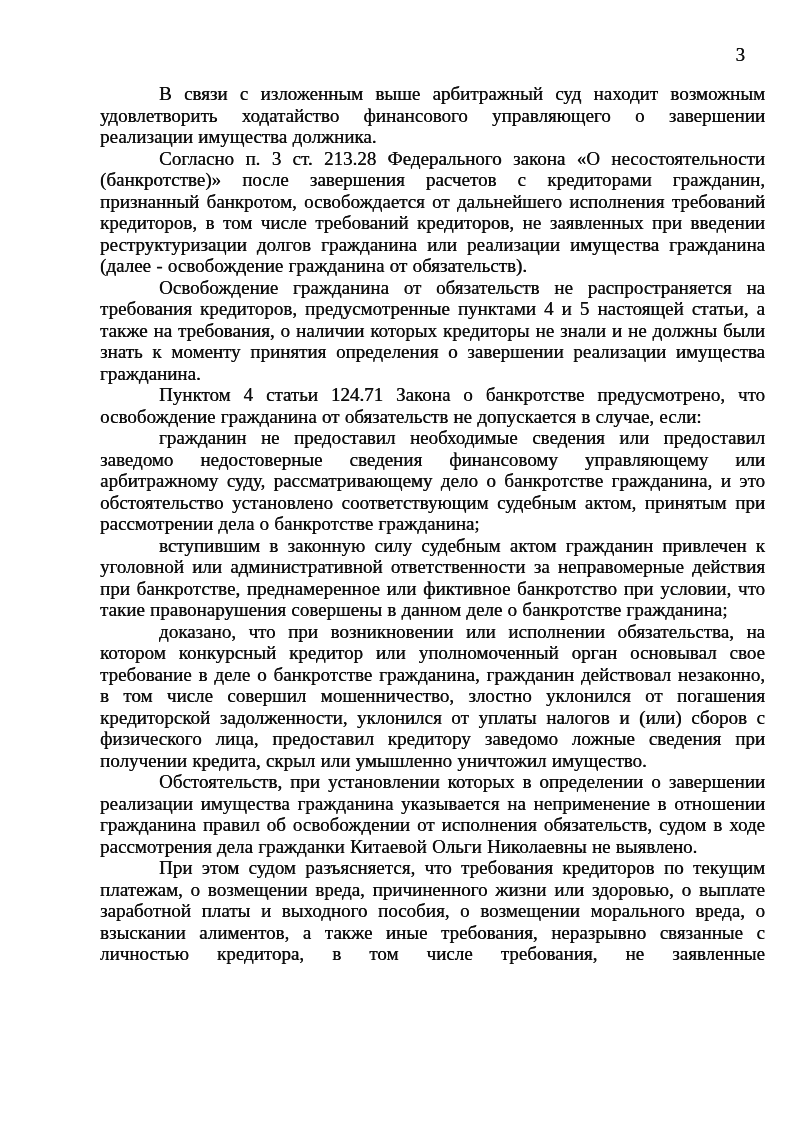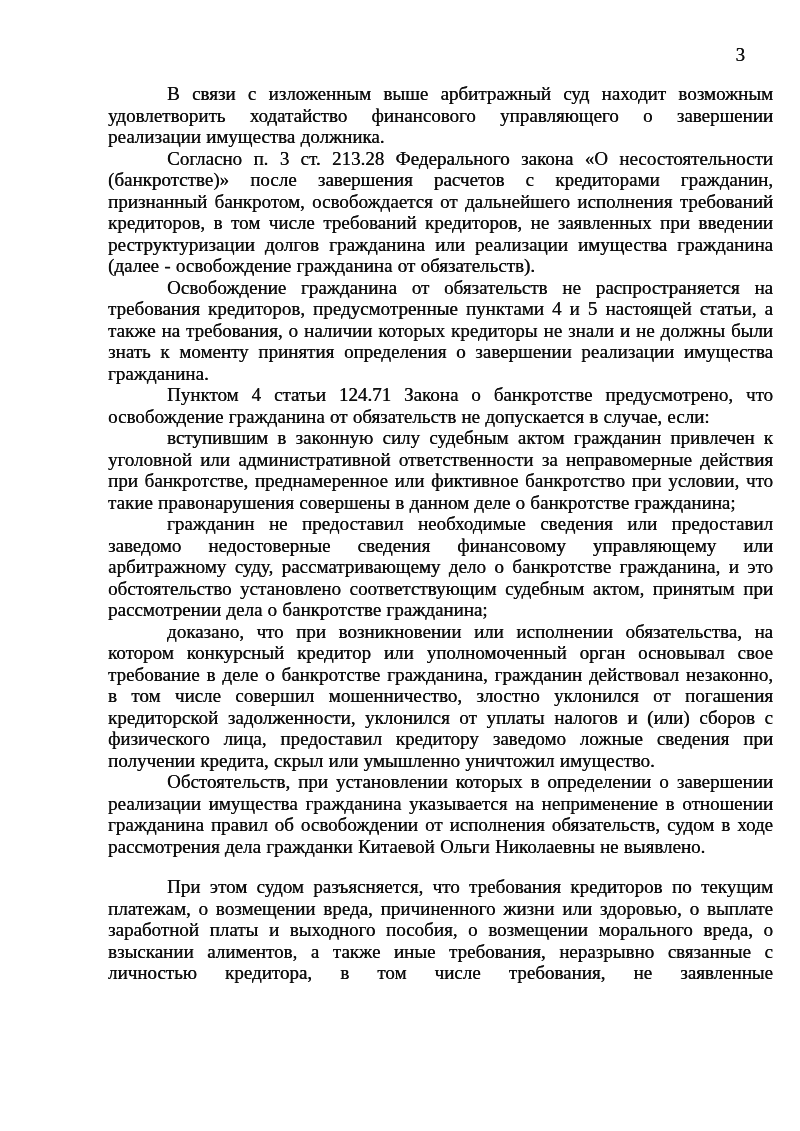--- a/index.html
+++ b/index.html
@@ -21,50 +21,49 @@
   .page-number {
     position: absolute;
     top: 44px;
     right: 55px;
     font-size: 19px;
     line-height: 21px;
     text-shadow: 0.3px 0 0 currentColor;
   }
   .content {
     position: absolute;
-    left: 108px;
+    left: 100px;
     top: 83px;
     width: 665px;
     font-family: Liberation Serif, serif;
   }
   .content p {
     margin: 0;
     padding: 0;
     font-size: 19px;
     line-height: 21.5px;
     text-align: justify;
     text-indent: 59px;
     word-spacing: 0.5px;
     text-shadow: 0.3px 0 0 currentColor;
   }
   .content p.continues {
     text-align-last: justify;
-    margin-top: 19px;
   }
 </style>
 </head>
 <body>
 
 <div class="page">
   <div class="page-number">3</div>
 
   <div class="content">
     <p>В связи с изложенным выше арбитражный суд находит возможным удовлетворить ходатайство финансового управляющего о завершении реализации имущества должника.</p>
     <p>Согласно п. 3 ст. 213.28 Федерального закона «О несостоятельности (банкротстве)» после завершения расчетов с кредиторами гражданин, признанный банкротом, освобождается от дальнейшего исполнения требований кредиторов, в том числе требований кредиторов, не заявленных при введении реструктуризации долгов гражданина или реализации имущества гражданина (далее - освобождение гражданина от обязательств).</p>
     <p>Освобождение гражданина от обязательств не распространяется на требования кредиторов, предусмотренные пунктами 4 и 5 настоящей статьи, а также на требования, о наличии которых кредиторы не знали и не должны были знать к моменту принятия определения о завершении реализации имущества гражданина.</p>
     <p>Пунктом 4 статьи 124.71 Закона о банкротстве предусмотрено, что освобождение гражданина от обязательств не допускается в случае, если:</p>
+    <p>гражданин не предоставил необходимые сведения или предоставил заведомо недостоверные сведения финансовому управляющему или арбитражному суду, рассматривающему дело о банкротстве гражданина, и это обстоятельство установлено соответствующим судебным актом, принятым при рассмотрении дела о банкротстве гражданина;</p>
     <p>вступившим в законную силу судебным актом гражданин привлечен к уголовной или административной ответственности за неправомерные действия при банкротстве, преднамеренное или фиктивное банкротство при условии, что такие правонарушения совершены в данном деле о банкротстве гражданина;</p>
-    <p>гражданин не предоставил необходимые сведения или предоставил заведомо недостоверные сведения финансовому управляющему или арбитражному суду, рассматривающему дело о банкротстве гражданина, и это обстоятельство установлено соответствующим судебным актом, принятым при рассмотрении дела о банкротстве гражданина;</p>
     <p>доказано, что при возникновении или исполнении обязательства, на котором конкурсный кредитор или уполномоченный орган основывал свое требование в деле о банкротстве гражданина, гражданин действовал незаконно, в том числе совершил мошенничество, злостно уклонился от погашения кредиторской задолженности, уклонился от уплаты налогов и (или) сборов с физического лица, предоставил кредитору заведомо ложные сведения при получении кредита, скрыл или умышленно уничтожил имущество.</p>
     <p>Обстоятельств, при установлении которых в определении о завершении реализации имущества гражданина указывается на неприменение в отношении гражданина правил об освобождении от исполнения обязательств, судом в ходе рассмотрения дела гражданки Китаевой Ольги Николаевны не выявлено.</p>
     <p class="continues">При этом судом разъясняется, что требования кредиторов по текущим платежам, о возмещении вреда, причиненного жизни или здоровью, о выплате заработной платы и выходного пособия, о возмещении морального вреда, о взыскании алиментов, а также иные требования, неразрывно связанные с личностью кредитора, в том числе требования, не заявленные</p>
   </div>
 </div>
 
 </body></html>

